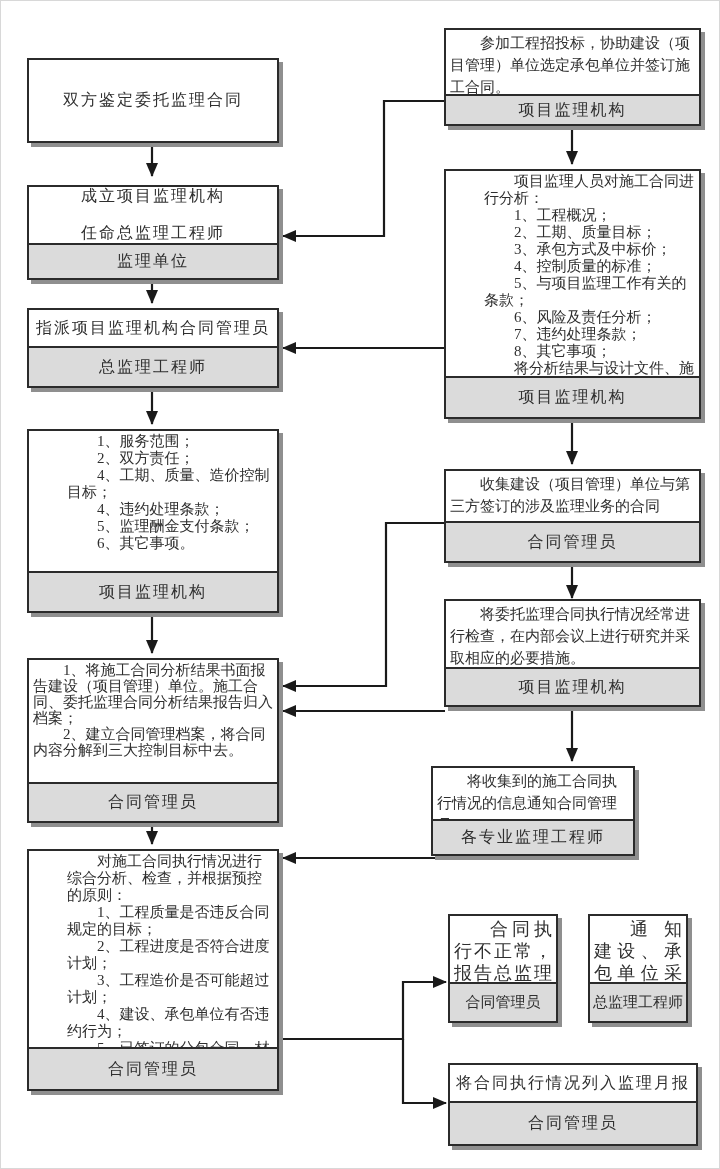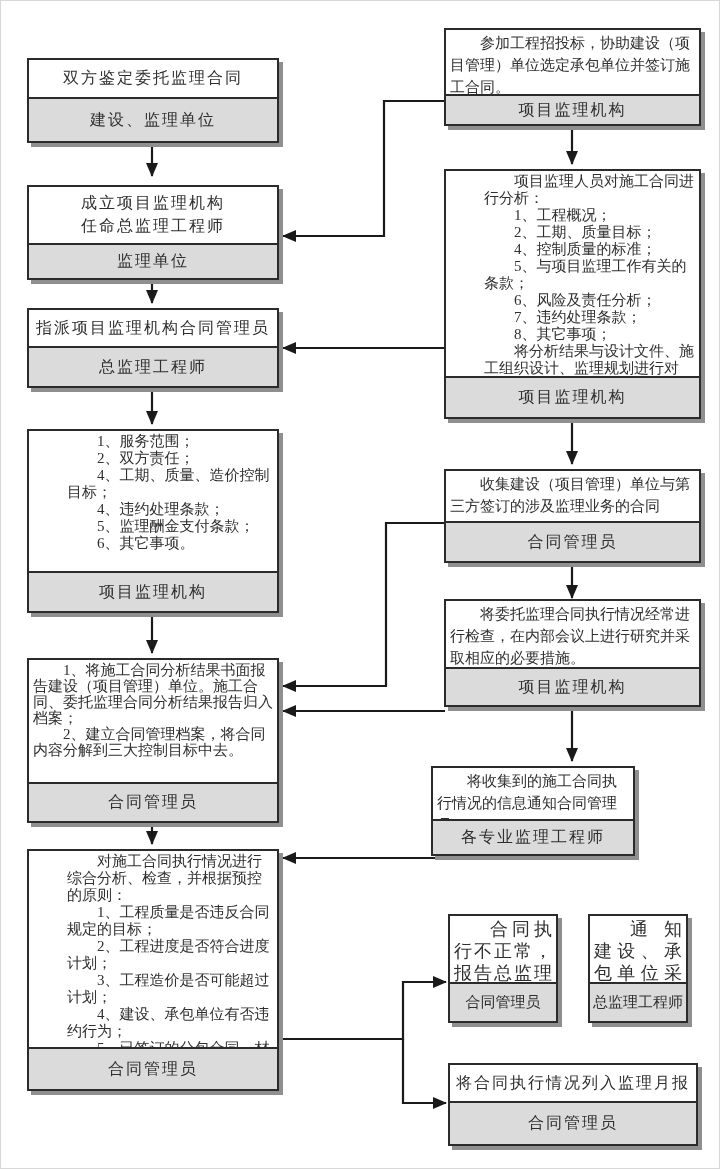--- a/index.html
+++ b/index.html
@@ -23,21 +23,21 @@
     flex:0 0 auto;height:var(--fh,38px);box-sizing:border-box;
     border-top:2px solid var(--box-border,#2b2b2b);
     background:var(--footer-bg,#dbdbdb);
     display:flex;align-items:center;justify-content:center;
     font-size:16px;letter-spacing:2px;white-space:nowrap;
   }
   .center .content{
     display:flex;flex-direction:column;align-items:center;justify-content:center;
     font-size:16px;letter-spacing:2px;
   }
-  .center .content p{text-indent:0;margin:1px 0;}
+  .center .content p{text-indent:0;margin:8px 0;}
   .dense .content{line-height:17px;padding-left:38px;}
   .mid   .content{line-height:16px;}
   .loose .content{line-height:22px;}
   .small .content{font-size:18px;text-align:justify;line-height:22px;}
   .watermark{
     position:absolute;right:16px;bottom:12px;display:flex;align-items:center;gap:2px;
     pointer-events:none;
   }
   .wm-text{
     font-family:"Liberation Sans","DejaVu Sans",sans-serif;
@@ -75,21 +75,20 @@
       <polyline points="444,857 282,857" marker-end="url(#ah)"></polyline>
       <polyline points="278,1038 402,1038 402,981 445,981" marker-end="url(#ah)"></polyline>
       <polyline points="402,1038 402,1102 445,1102" marker-end="url(#ah)"></polyline>
     </g>
   </svg>
 
   <div class="box center" style="left:26px;top:57px;width:252px;height:85px;--fh:44px">
     <div class="content">
         <p>双方鉴定委托监理合同</p>
       </div>
-    <div class="footer">建设、监理单位</div>
   </div>
 
   <div class="box center" style="left:26px;top:184px;width:252px;height:95px;--fh:35px">
     <div class="content">
         <p>成立项目监理机构</p>
         <p>任命总监理工程师</p>
       </div>
     <div class="footer">监理单位</div>
   </div>
 
@@ -137,20 +136,21 @@
         <p>参加工程招投标，协助建设（项目管理）单位选定承包单位并签订施工合同。</p>
       </div>
     <div class="footer">项目监理机构</div>
   </div>
 
   <div class="box dense" style="left:443px;top:168px;width:257px;height:250px;--fh:41px">
     <div class="content">
         <p>项目监理人员对施工合同进行分析：</p>
         <p>1、工程概况；</p>
         <p>2、工期、质量目标；</p>
+        <p>3、承包方式及中标价；</p>
         <p>4、控制质量的标准；</p>
         <p>5、与项目监理工作有关的条款；</p>
         <p>6、风险及责任分析；</p>
         <p>7、违约处理条款；</p>
         <p>8、其它事项；</p>
         <p>将分析结果与设计文件、施工组织设计、监理规划进行对比。</p>
       </div>
     <div class="footer">项目监理机构</div>
   </div>
 

